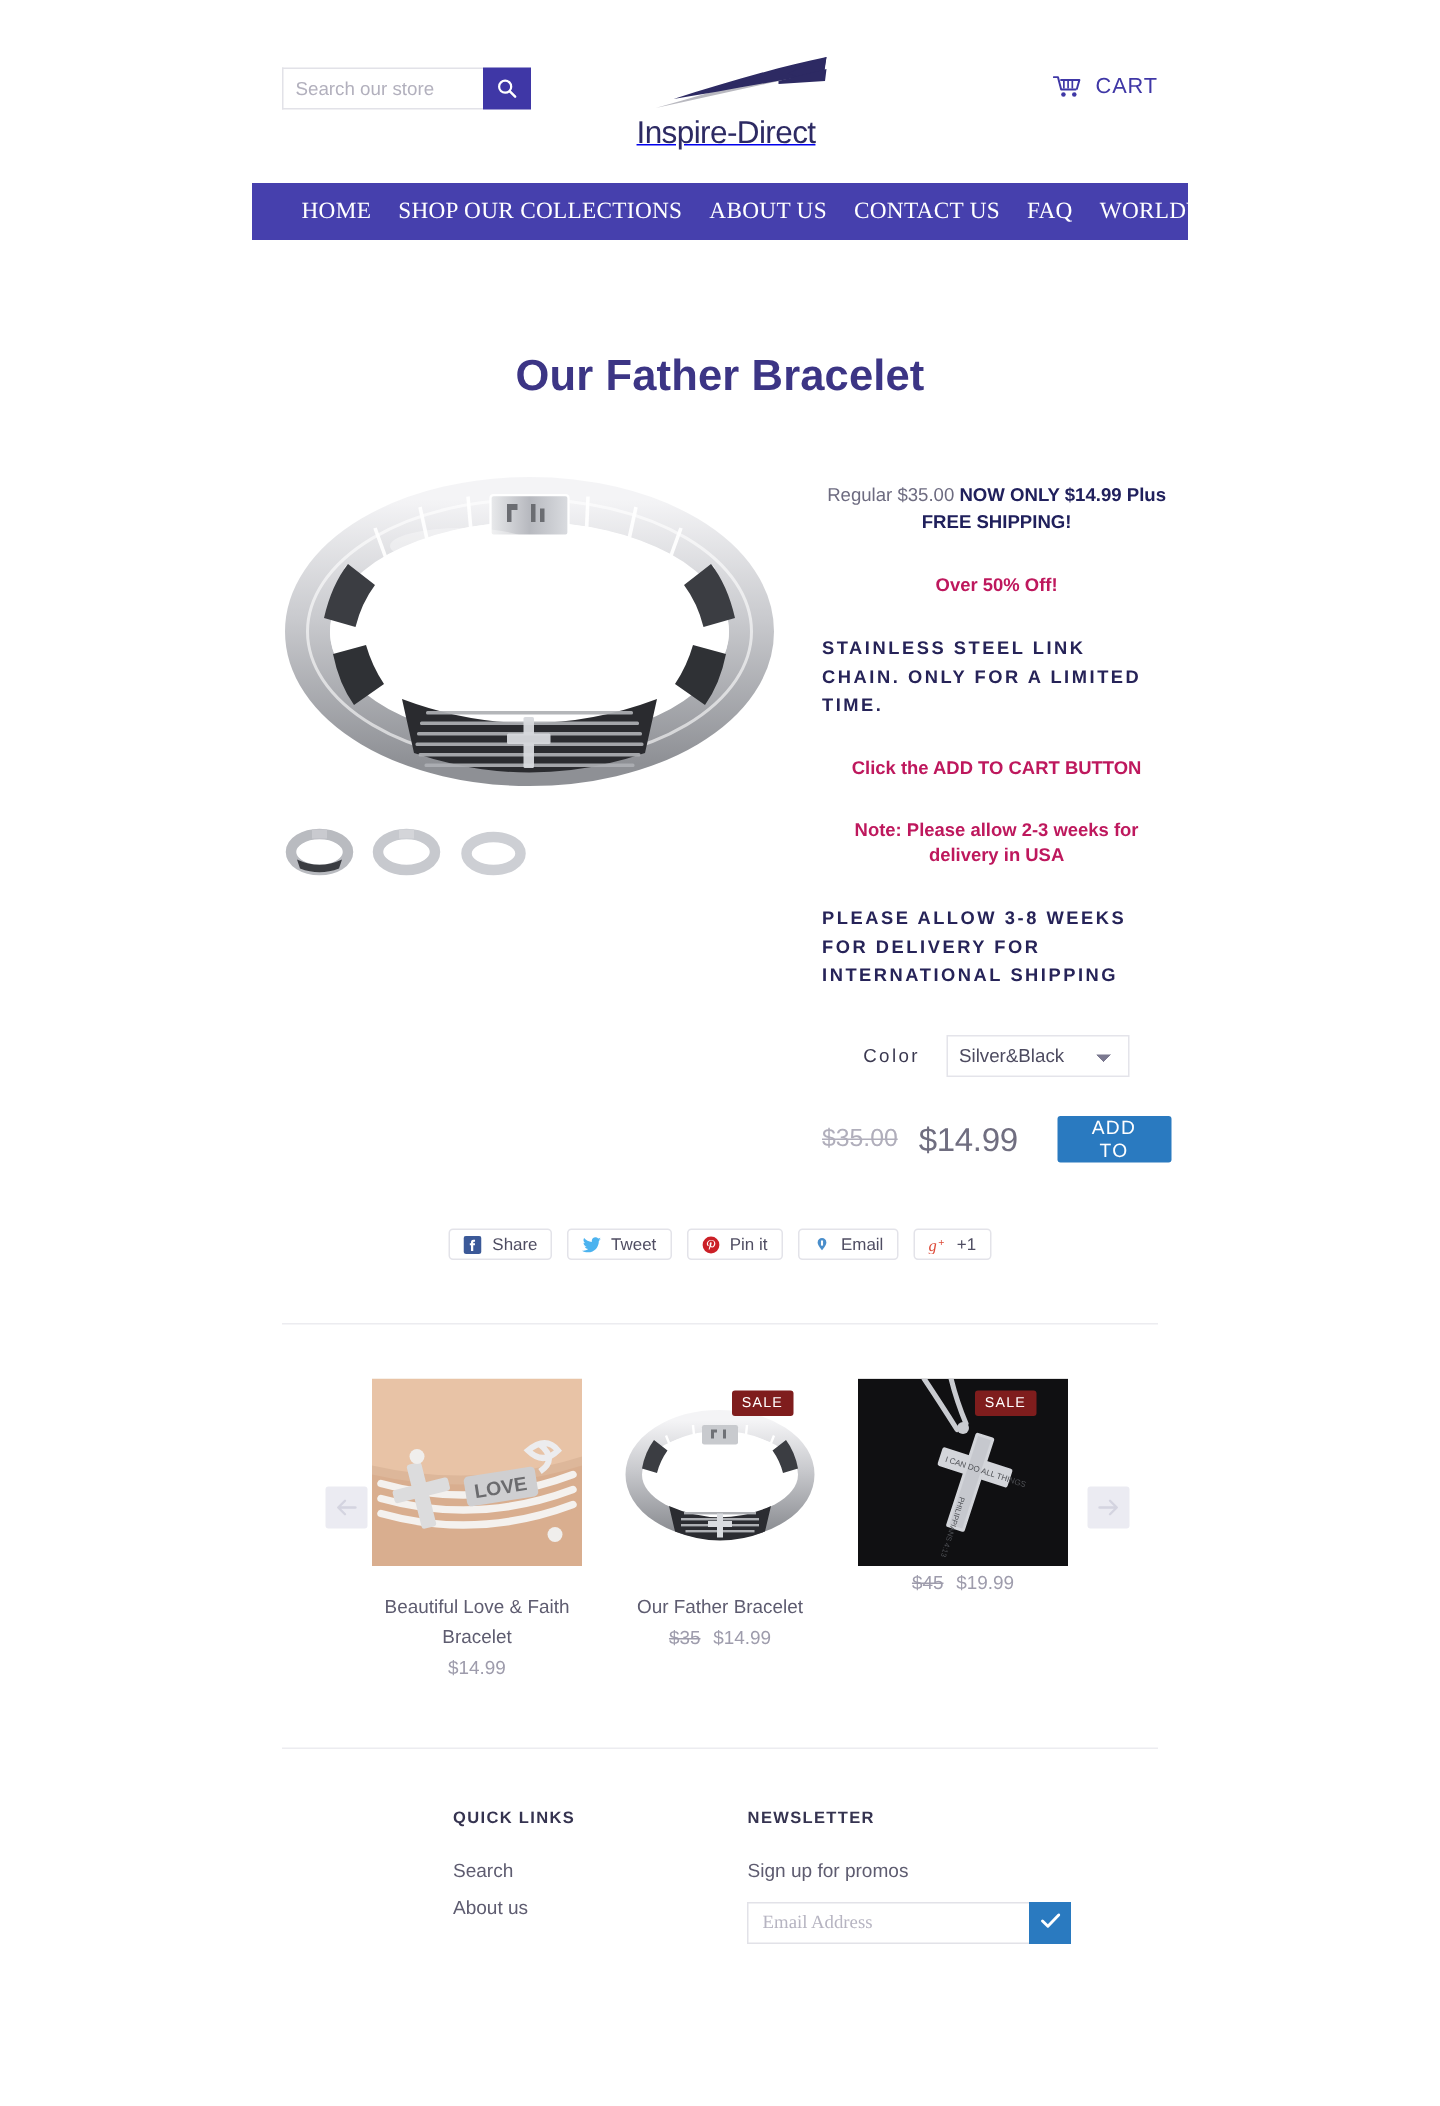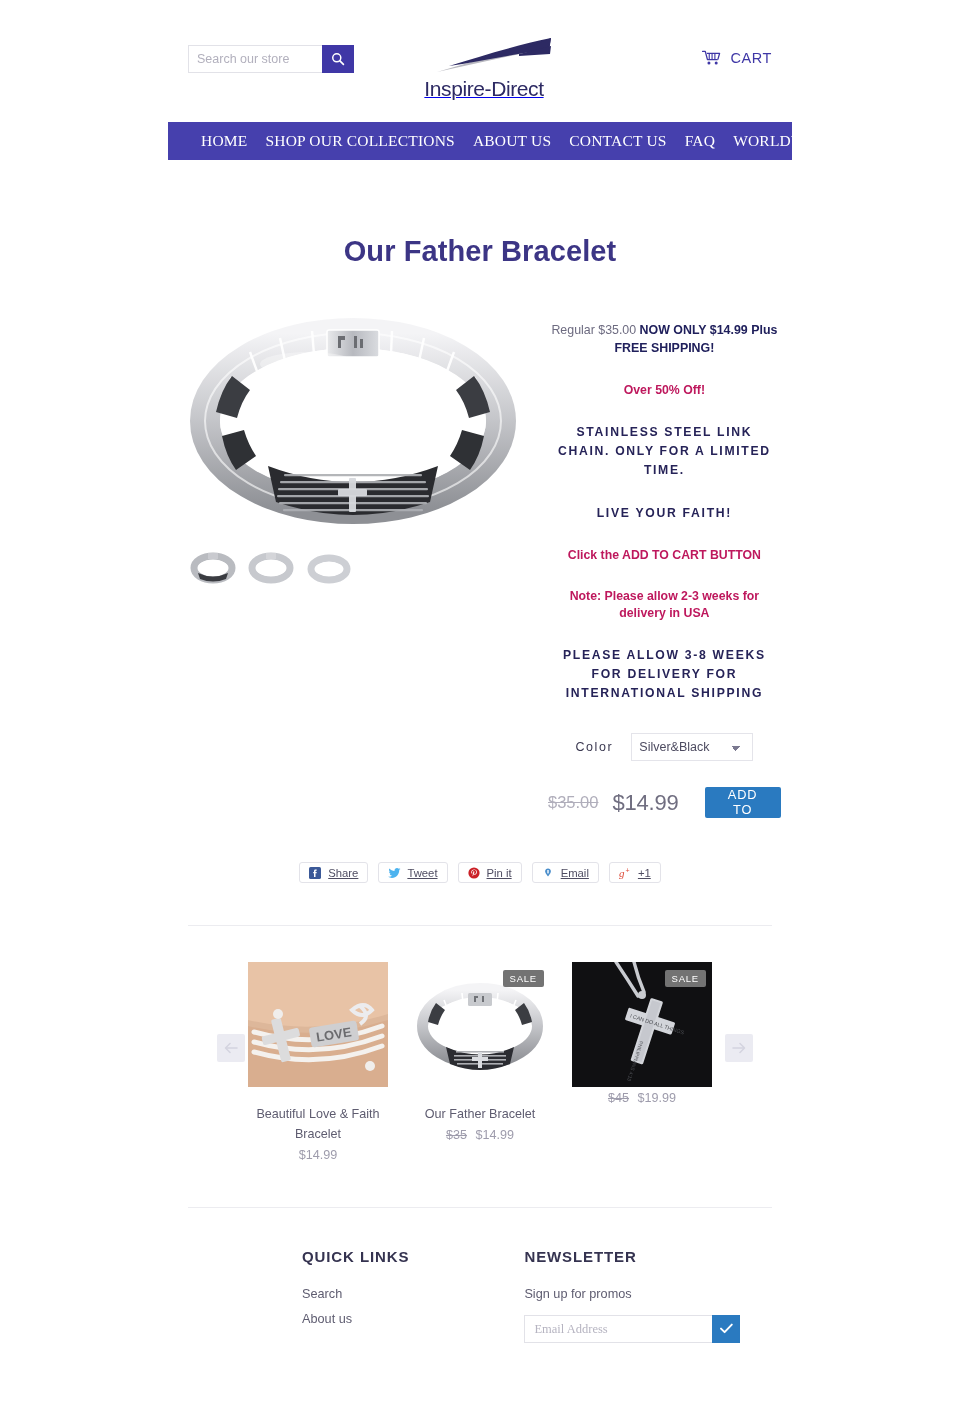--- a/index.html
+++ b/index.html
@@ -136,21 +136,21 @@
   .desc-line {
     text-align:center;
     font-size: 12.4px;
     line-height: 1.45;
     color: #4a4860;
     margin: 0 0 24px 0;
   }
   .desc-line .reg { color: #6d6b80; }
   .desc-line b { color: #20205c; }
   .desc-caps {
-    text-align:center;
+    text-align:left;
     font-size: 12.2px;
     font-weight: bold;
     letter-spacing: 1.7px;
     color: #262358;
     line-height: 1.55;
     margin: 0 0 24px 0;
   }
   .desc-bold {
     text-align:center;
     font-size: 12.3px;
@@ -237,21 +237,20 @@
     gap: 7px;
     border: 1px solid #e3e3e9;
     border-radius: 3px;
     background: #fff;
     height: 21px;
     padding: 0 9px;
     font-size: 11.3px;
     color: #4f4d62;
     cursor:pointer;
     font-family: "Liberation Sans", sans-serif;
-    text-decoration: underline;
   }
   .share-ico { width: 12px; height: 12px; display:block; }
 
   .rule { border-top: 1px solid #ececf0; margin: 42px 140px 0 140px; }
 
   
   .related-title {
     text-align:center;
     font-size: 21.5px;
     font-weight: bold;
@@ -278,22 +277,22 @@
   }
   .arrow.left { left: 169px; }
   .arrow.right { right: 159px; }
   .arrow svg { display:block; }
 
   .pcard { width: 140px; text-align:center; position:relative; }
   .pcard .imgbox { width: 140px; height: 125px; position:relative; overflow:hidden; }
   .pcard .imgbox img, .pcard .imgbox svg { display:block; width:100%; height:100%; }
   .sale-badge {
     position:absolute;
-    top: 8px; right: 6px;
-    background: #737373;
+    top: 8px; right: 21px;
+    background: #7f1d1d;
     color:#fff;
     font-size: 9.5px;
     letter-spacing: 0.8px;
     padding: 3px 7px;
     border-radius: 2px;
     z-index: 3;
   }
   .pcard .pname {
     margin-top: 17px;
     font-size: 12.6px;
@@ -306,21 +305,21 @@
   
   .footer-rule { border-top: 1px solid #ececf0; margin: 42px 140px 0 140px; }
   .footer {
     display:flex;
     padding: 40px 140px 0 254px;
     gap: 115px;
   }
   .fcol { }
   .fcol h4 {
     margin: 0 0 22px 0;
-    font-size: 15px;
+    font-size: 11px;
     letter-spacing: 0.9px;
     font-weight: bold;
     color: #353350;
   }
   .fcol a, .fcol p {
     display:block;
     margin: 0 0 11px 0;
     font-size: 12.7px;
     color: #5e5c70;
     text-decoration:none;
@@ -518,21 +517,20 @@
 
       <p class="desc-line">
         <span class="reg">Regular $35.00</span>
         <b>NOW ONLY $14.99 Plus FREE SHIPPING!</b>
       </p>
 
       <p class="desc-bold">Over 50% Off!</p>
 
       <p class="desc-caps">STAINLESS STEEL LINK CHAIN. ONLY FOR A LIMITED TIME.</p>
 
-      <p class="desc-caps">LIVE YOUR FAITH!</p>
 
       <p class="desc-bold">Click the ADD TO CART BUTTON</p>
 
       <p class="desc-bold">Note: Please allow 2-3 weeks for delivery in USA</p>
 
       <p class="desc-caps">PLEASE ALLOW 3-8 WEEKS FOR DELIVERY FOR INTERNATIONAL SHIPPING</p>
 
       <div class="variant-row">
         <span class="variant-label">Color</span>
         <select class="variant-select">

